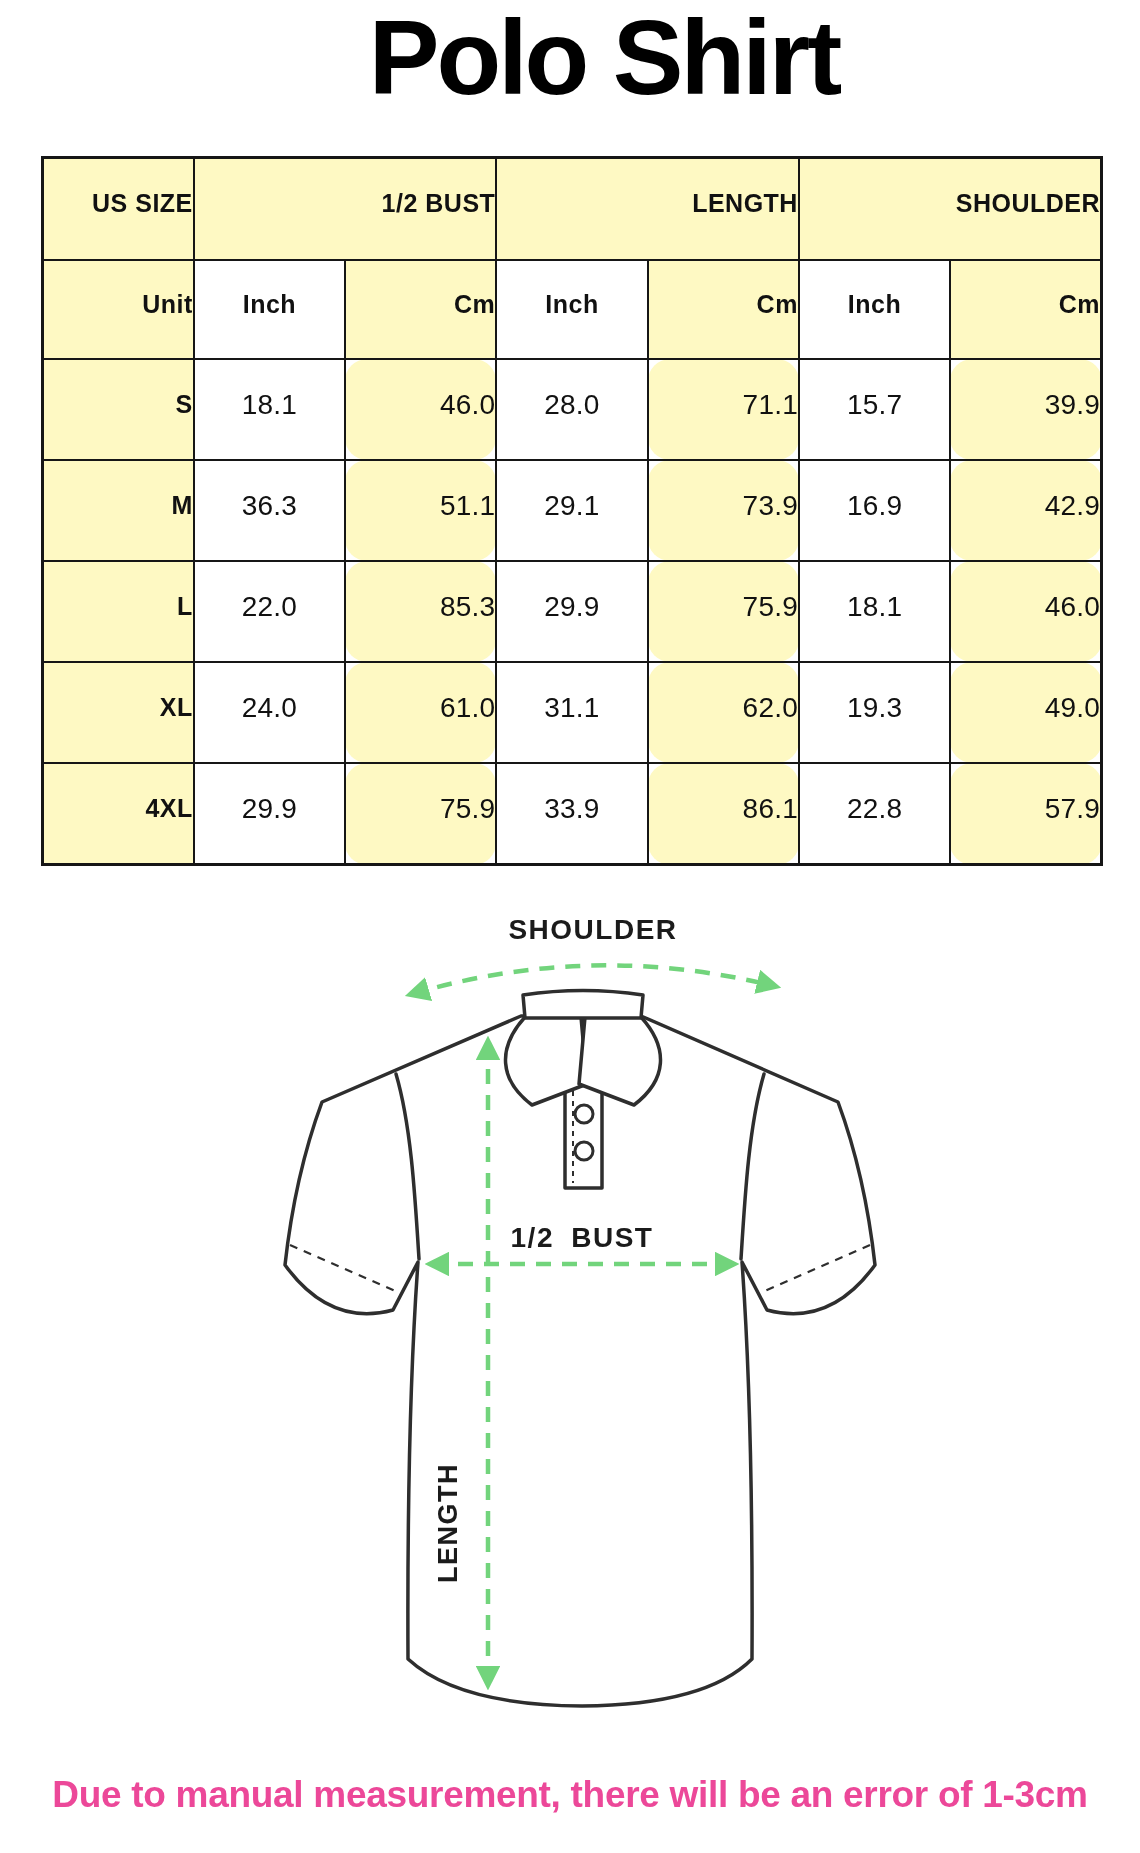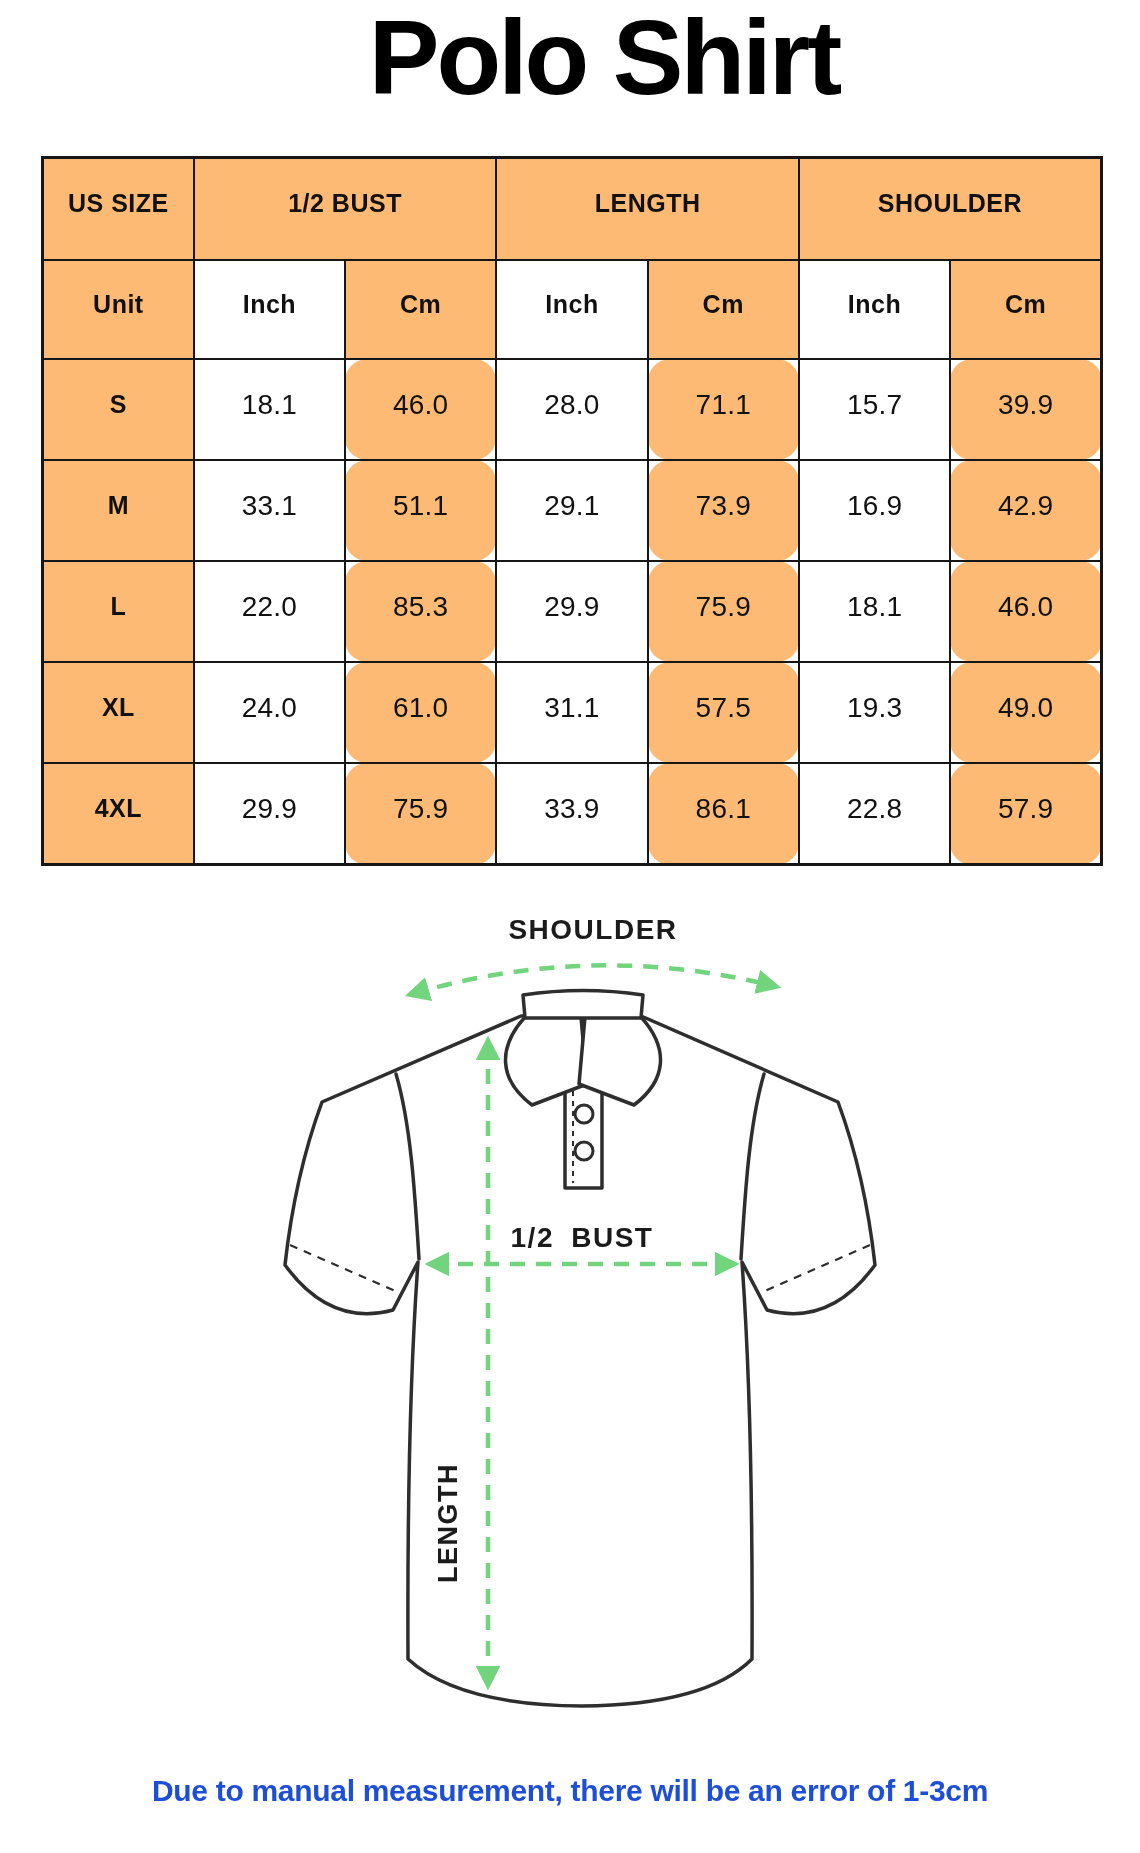--- a/index.html
+++ b/index.html
@@ -28,34 +28,34 @@
     text-align:center;vertical-align:middle;
     padding:0 0 10px 0;
     background:#ffffff;
   }
   table.size-table th{
     font-size:25px;font-weight:700;letter-spacing:0.5px;
   }
   table.size-table td{
     font-size:28px;font-weight:400;letter-spacing:0.2px;border-radius:22px;
   }
-  table.size-table .gray{background:#fdba74;}
+  table.size-table .gray{background:#fef9c3;text-align:right;}
   tr.hdr{height:72px;} tr.unit{height:70px;} tr.data{height:71px;}
 
   .diagram{position:absolute;left:230px;top:895px;width:700px;height:830px;}
   .shirt-line{fill:#ffffff;stroke:#2e2e2e;stroke-width:3.5;stroke-linejoin:round;stroke-linecap:round;}
   .shirt-open{fill:none;stroke:#2e2e2e;stroke-width:3.5;stroke-linecap:round;}
   .stitch{fill:none;stroke:#2e2e2e;stroke-width:2.2;stroke-dasharray:8 7;}
   .measure{fill:none;stroke:#72d47c;stroke-width:4.5;stroke-dasharray:15 11;}
   .svg-label{font-family:"Liberation Sans","DejaVu Sans",sans-serif;font-size:28px;font-weight:700;letter-spacing:1.5px;fill:#1b1b1b;}
   .note{
     position:absolute;top:1774px;left:0;width:100%;
     text-align:center;
-    font-size:30px;font-weight:700;letter-spacing:-0.3px;
-    color:#1d4ed8;
+    font-size:37px;font-weight:700;letter-spacing:-0.3px;
+    color:#ec4899;
   }
 </style>
 </head>
 <body>
 
 <div class="title">Polo Shirt</div>
 
 <table class="size-table">
   <colgroup>
     <col style="width:14.2857%">
@@ -86,42 +86,42 @@
     <th class="gray">S</th>
     <td>18.1</td>
     <td class="gray">46.0</td>
     <td>28.0</td>
     <td class="gray">71.1</td>
     <td>15.7</td>
     <td class="gray">39.9</td>
   </tr>
   <tr class="data">
     <th class="gray">M</th>
-    <td>33.1</td>
+    <td>36.3</td>
     <td class="gray">51.1</td>
     <td>29.1</td>
     <td class="gray">73.9</td>
     <td>16.9</td>
     <td class="gray">42.9</td>
   </tr>
   <tr class="data">
     <th class="gray">L</th>
     <td>22.0</td>
     <td class="gray">85.3</td>
     <td>29.9</td>
     <td class="gray">75.9</td>
     <td>18.1</td>
     <td class="gray">46.0</td>
   </tr>
   <tr class="data">
     <th class="gray">XL</th>
     <td>24.0</td>
     <td class="gray">61.0</td>
     <td>31.1</td>
-    <td class="gray">57.5</td>
+    <td class="gray">62.0</td>
     <td>19.3</td>
     <td class="gray">49.0</td>
   </tr>
   <tr class="data">
     <th class="gray">4XL</th>
     <td>29.9</td>
     <td class="gray">75.9</td>
     <td>33.9</td>
     <td class="gray">86.1</td>
     <td>22.8</td>

